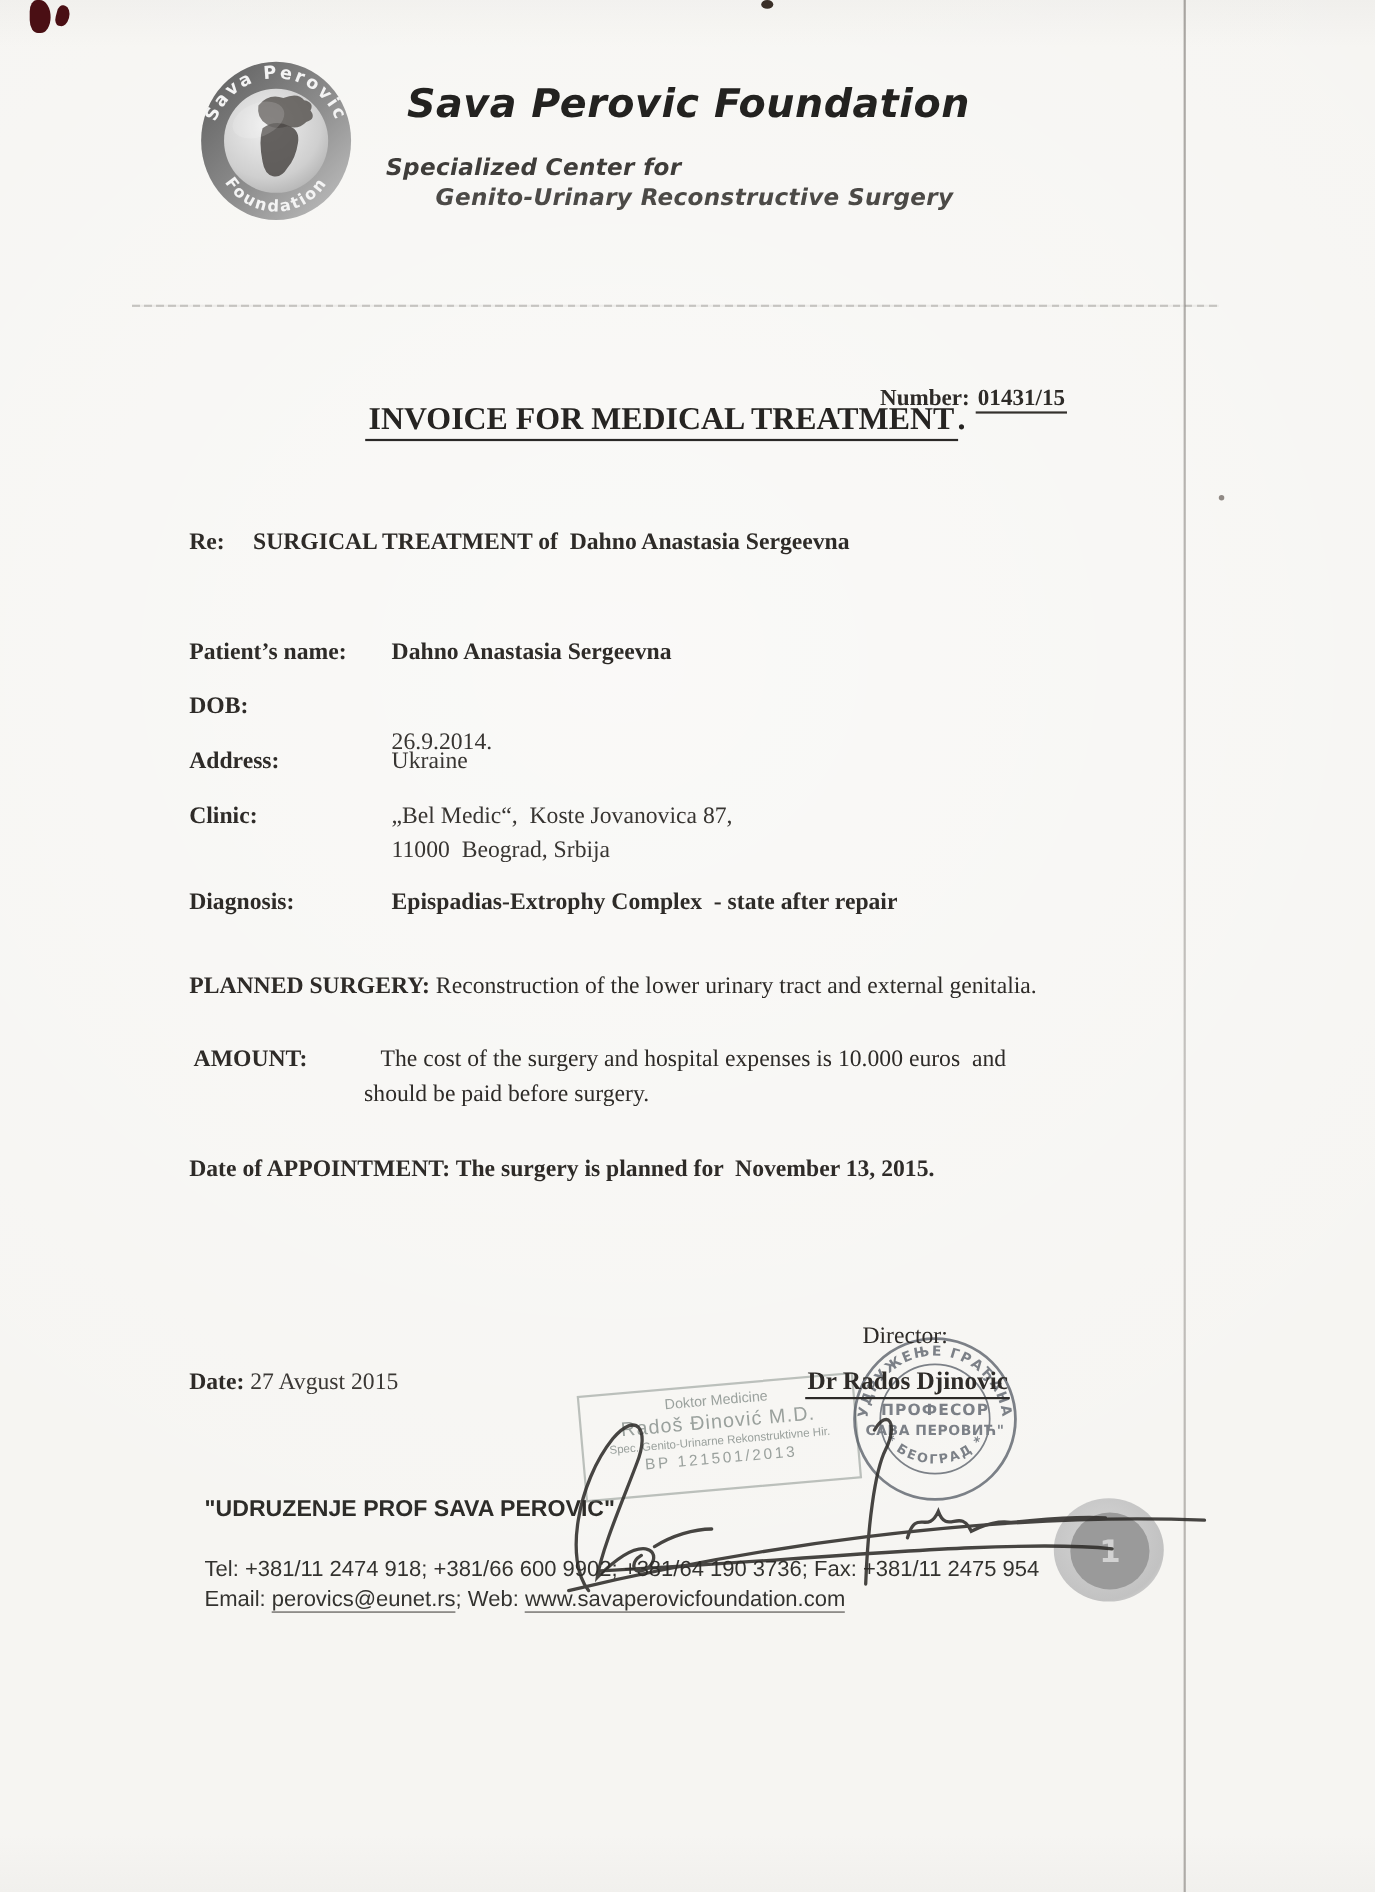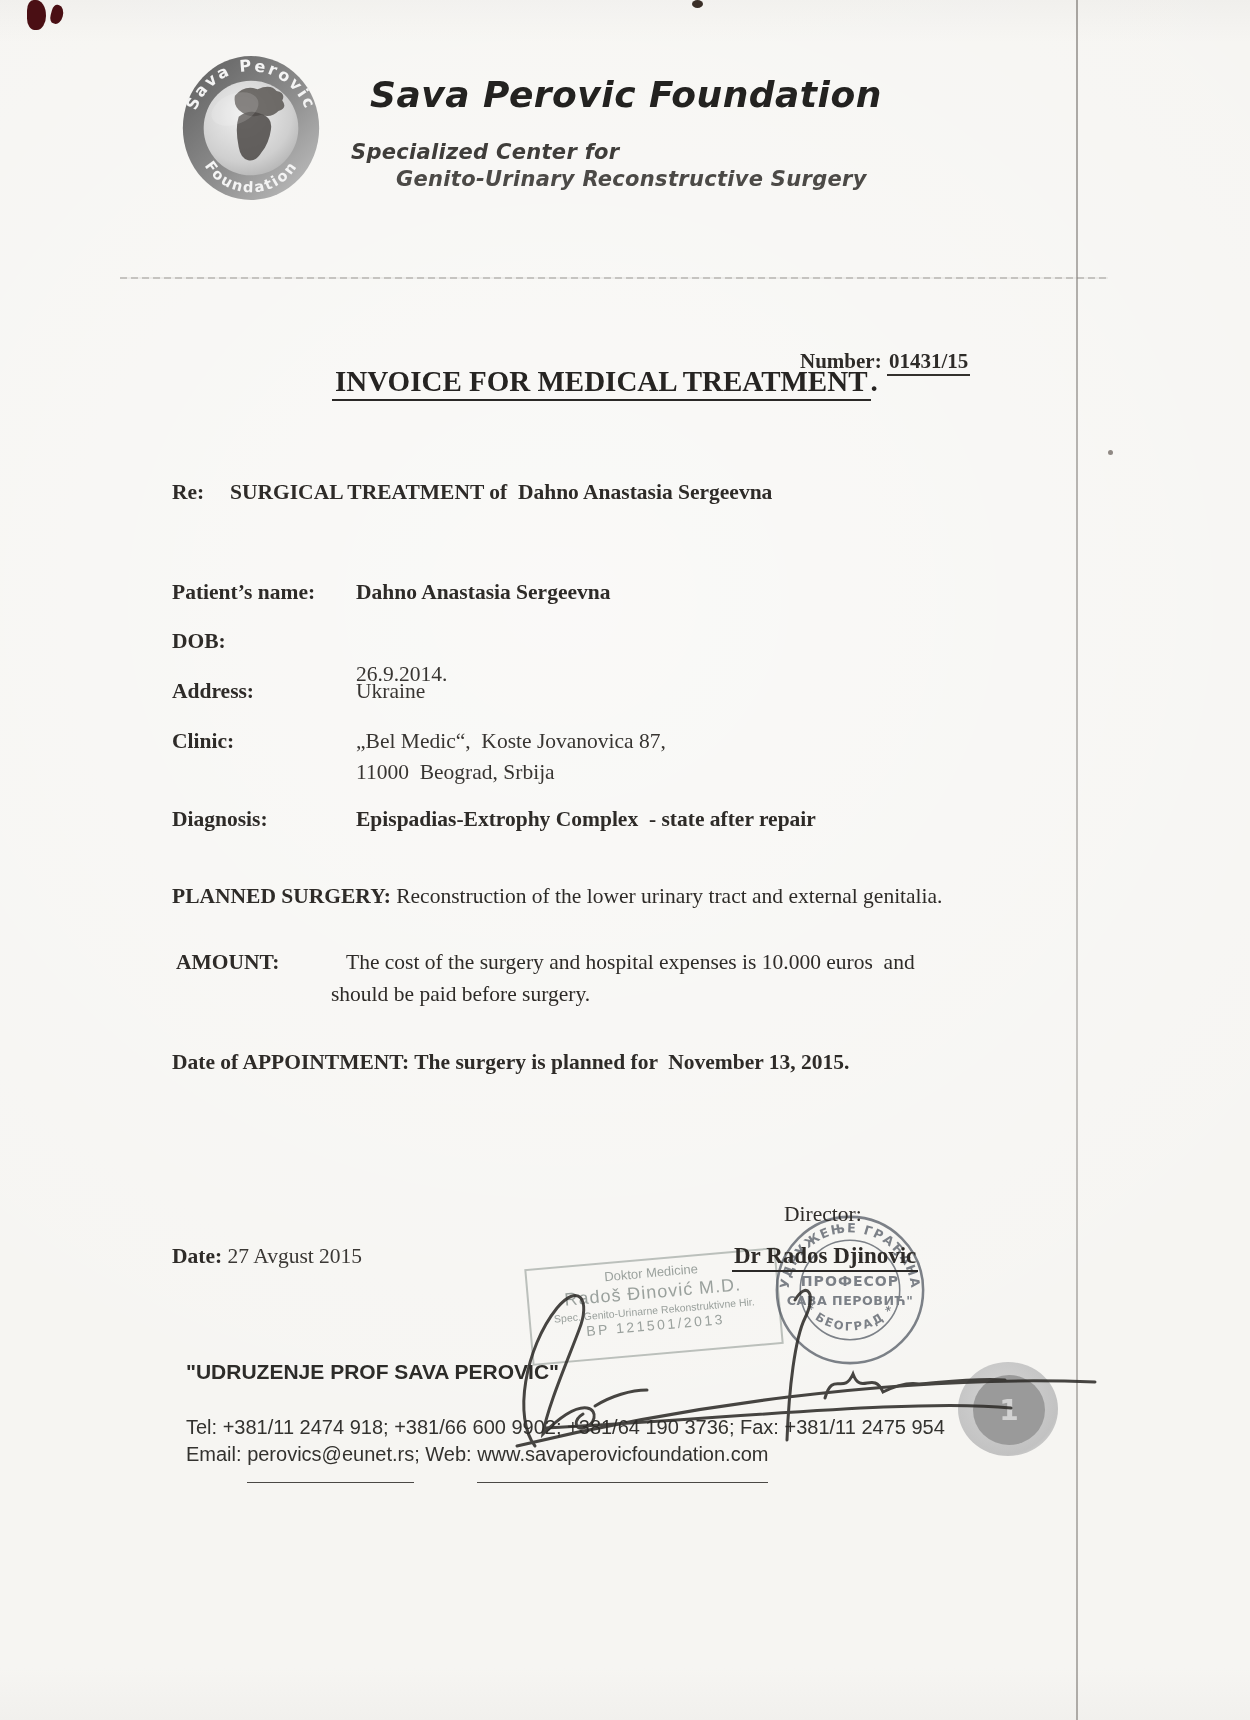--- a/index.html
+++ b/index.html
@@ -26,21 +26,21 @@
   
   .number-line{font-size:21px;margin-top:43px;}
   .number-line .num{font-weight:bold;border-bottom:2px solid #34312d;padding:0 2px 1px 2px;}
   .doc-title{font-size:29px;font-weight:bold;color:#262422;}
   .doc-title .t{border-bottom:2.5px solid #2b2927;padding:0 3px 2px 3px;}
   .line{font-size:21.5px;}
   .re-lbl{display:inline-block;width:58px;}
   .row-lbl{position:absolute;left:172px;font-weight:bold;}
   .row-val{position:absolute;left:356px;}
   .footer-line{font-family:"Liberation Sans", sans-serif;font-size:20px;color:#33322f;}
-  .ul{border-bottom:1.5px solid #4a4845;padding-bottom:17px;margin-top:34px;}
+  .ul{border-bottom:1.5px solid #4a4845;padding-bottom:0px;margin-top:34px;}
   .name-sig{font-size:23px;font-weight:bold;border-bottom:2px solid #2b2927;padding:0 2px 1px 2px;}
   
   .rect-stamp{
     border:2px solid rgba(128,138,132,.5);transform:rotate(-5deg);
     font-family:"Liberation Sans", sans-serif;color:rgba(118,128,124,.72);
     text-align:center;line-height:1.25;padding-top:5px;
   }
   .rect-stamp .l1{font-size:13px;}
   .rect-stamp .l2{font-size:18px;letter-spacing:1px;}
   .rect-stamp .l3{font-size:10.5px;}

